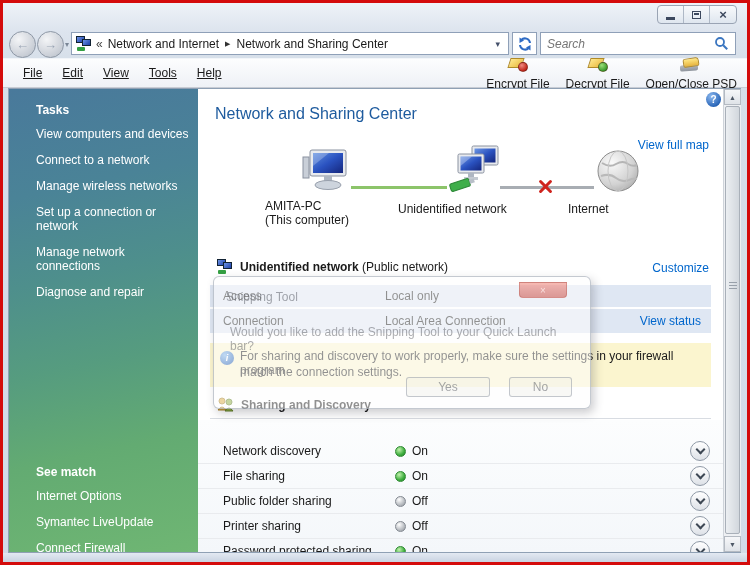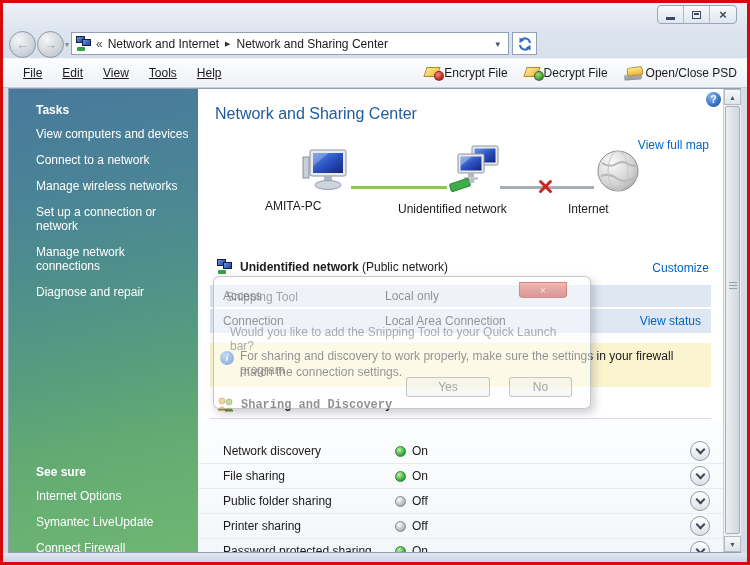--- a/index.html
+++ b/index.html
@@ -34,21 +34,21 @@
   .mini-net { position:relative; width:16px; height:15px; flex:0 0 16px; }
   .mini-net .m1,.mini-net .m2 { position:absolute; width:9px; height:7px; background:linear-gradient(135deg,#6d94e6,#1d3fa8); border:1px solid #123; }
   .mini-net .m1 { left:0; top:0; }
   .mini-net .m2 { left:6px; top:3px; }
   .mini-net .base { position:absolute; left:1px; bottom:0; width:8px; height:4px; background:#35a043; border-radius:1px; }
 
   
   .menubar { left:0; top:55px; right:0; height:30px; background:linear-gradient(#fcfdfe,#eef1f6); border-top:1px solid #f2f5f9; border-bottom:1px solid #c8ccd4; display:flex; align-items:center; padding:0 10px; }
   .menu-item { padding:0 10px; cursor:pointer;text-decoration:underline; }
   .tools { margin-left:auto; display:flex; align-items:center; gap:16px; }
-  .toolbtn { display:flex; align-items:center; cursor:pointer; }
+  .toolbtn { display:flex; align-items:center; gap:5px; cursor:pointer;flex-direction:column; }
   .ic-note { position:relative; width:20px; height:16px; }
   .ic-note .paper { position:absolute; left:1px; top:2px; width:14px; height:10px; background:linear-gradient(135deg,#ffe98e,#e8b93e); border:1px solid #b08a28; transform:skewX(-18deg); }
   .ic-note .badge { position:absolute; right:0; bottom:0; width:10px; height:10px; border-radius:50%; border:1px solid rgba(80,30,20,0.5); }
   .badge-red { background:radial-gradient(circle at 35% 30%, #f08a80, #c0281c 70%, #8c150c); }
   .badge-green { background:radial-gradient(circle at 35% 30%, #9adf78, #3d9c2e 70%, #256d1c); }
   .ic-psd { position:relative; width:22px; height:16px; }
   .ic-psd .slab { position:absolute; left:0; bottom:1px; width:18px; height:6px; background:linear-gradient(#b9bec6,#8e949c); border-radius:2px; transform:rotate(-4deg); }
   .ic-psd .fold { position:absolute; left:3px; top:2px; width:16px; height:9px; background:linear-gradient(#ffe783,#e6b33c); border:1px solid #b08a28; border-radius:2px 3px 2px 2px; transform:rotate(-8deg); }
 
   
@@ -148,20 +148,27 @@
 
   <div class="abs sqbtn" style="left:509px; top:29px; width:25px; height:23px;">
     <svg width="16" height="16" viewBox="0 0 16 16">
       <path d="M13 7 A5 5 0 0 0 4.2 4.2" fill="none" stroke="#2e6bc4" stroke-width="2"></path>
       <polygon points="2.5,1.5 7,4.5 2.5,7" fill="#2e6bc4"></polygon>
       <path d="M3 9 A5 5 0 0 0 11.8 11.8" fill="none" stroke="#2e6bc4" stroke-width="2"></path>
       <polygon points="13.5,14.5 9,11.5 13.5,9" fill="#2e6bc4"></polygon>
     </svg>
   </div>
 
+  <div class="abs searchbox">
+    <input type="text" placeholder="Search" style="">
+    <svg width="15" height="15" viewBox="0 0 15 15">
+      <circle cx="6" cy="6" r="4" fill="none" stroke="#3b76c0" stroke-width="1.8"></circle>
+      <line x1="9.2" y1="9.2" x2="13.2" y2="13.2" stroke="#3b76c0" stroke-width="2"></line>
+    </svg>
+  </div>
 
   <div class="abs menubar">
     <span class="menu-item">File</span>
     <span class="menu-item">Edit</span>
     <span class="menu-item">View</span>
     <span class="menu-item">Tools</span>
     <span class="menu-item">Help</span>
     <span class="tools">
       <span class="toolbtn">
         <span class="ic-note">
@@ -191,21 +198,21 @@
 
     <div class="abs sidebar">
       <div class="hdr">Tasks</div>
       <div class="side-item">View computers and devices</div>
       <div class="side-item">Connect to a network</div>
       <div class="side-item">Manage wireless networks</div>
       <div class="side-item">Set up a connection or network</div>
       <div class="side-item">Manage network connections</div>
       <div class="side-item">Diagnose and repair</div>
       <div class="seealso">
-        <div class="hdr">See sure</div>
+        <div class="hdr">See match</div>
         <div class="side-item">Internet Options</div>
         <div class="side-item">Symantec LiveUpdate</div>
         <div class="side-item">Connect Firewall</div>
       </div>
     </div>
 
     <div class="abs main">
       <div class="abs help-btn">
             <span>?</span>
           </div>
@@ -260,20 +267,21 @@
                 <stop offset="0.6" stop-color="#d2d2d2"></stop>
                 <stop offset="1" stop-color="#9e9e9e"></stop>
               </radialGradient>
             </defs>
         <circle cx="22" cy="22" r="20" fill="url(#glb)" stroke="#8d8d8d"></circle>
         <path d="M6 14 q8 5 14 1 q7 -4 12 0 q5 3 9 1" fill="none" stroke="#b5b5b5" stroke-width="2"></path>
         <path d="M5 27 q9 -3 15 2 q6 5 13 2 q4 -2 8 -1" fill="none" stroke="#b9b9b9" stroke-width="2"></path>
         <ellipse cx="22" cy="22" rx="10" ry="20" fill="none" stroke="#c6c6c6"></ellipse>
       </svg>
       <div class="abs maplabel" style="left:67px; top:110px; width:125px;">AMITA-PC</div>
+      <div class="abs maplabel" style="left:67px; top:124px; width:125px;">(This computer)</div>
       <div class="abs maplabel" style="left:200px; top:113px; width:152px;">Unidentified network</div>
       <div class="abs maplabel" style="left:370px; top:113px; width:100px;">Internet</div>
 
       <div class="abs sec-hdr" style="top:170px;">
         <span class="mini-net">
               <span class="m1"></span>
               <span class="m2"></span>
               <span class="base"></span>
             </span>
         <span class="sec-title"><b>Unidentified network</b><span> (Public network)</span></span>
@@ -289,21 +297,21 @@
         <span class="val" style="top:5px;">Local Area Connection</span>
         <span class="abs lnk" style="right:10px; top:5px;">View status</span>
       </div>
 
       <div class="abs note">
         <span class="abs info-i">i</span>
         <span class="abs" style="left:30px; top:6px;">For sharing and discovery to work properly, make sure the settings in your firewall program</span>
         <span class="abs" style="left:30px; top:22px;">match the connection settings.</span>
       </div>
 
-      <div class="abs sec-hdr" style="top:308px;font-family:Liberation Mono, monospace;">
+      <div class="abs sec-hdr" style="top:308px;">
         <svg width="17" height="15" viewBox="0 0 17 15">
           <circle cx="5" cy="4" r="3" fill="#d9a93c" stroke="#a67f22"></circle>
           <path d="M1 13 q4 -6 8 0 Z" fill="#d9a93c" stroke="#a67f22"></path>
           <circle cx="12" cy="5" r="3" fill="#8aab3a" stroke="#5f7d22"></circle>
           <path d="M8 14 q4 -6 8 0 Z" fill="#8aab3a" stroke="#5f7d22"></path>
         </svg>
         <span class="sec-title"><b>Sharing and Discovery</b></span>
       </div>
       <div class="abs" style="left:12px; right:12px; top:329px; height:1px; background:#d8dce2;"></div>
 

